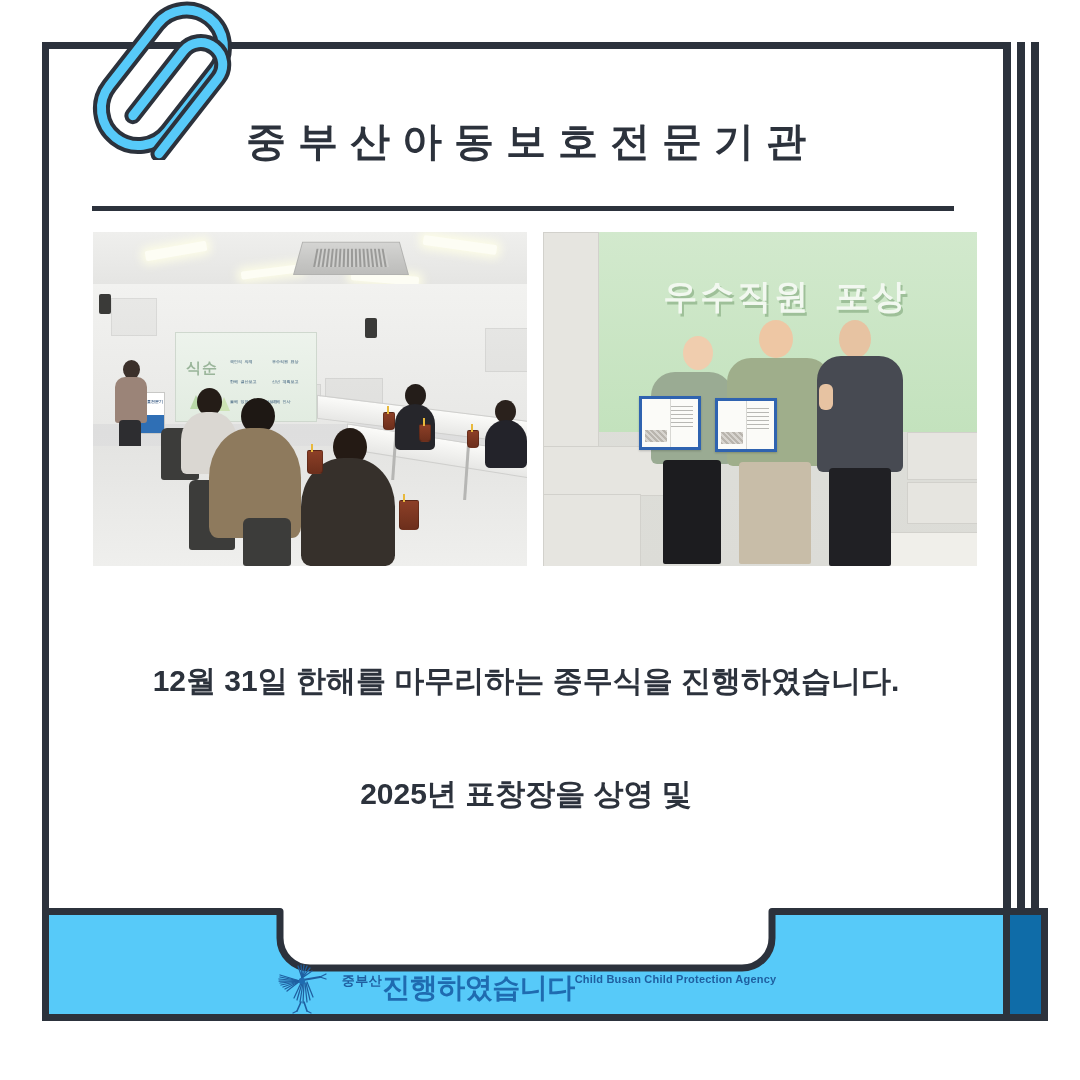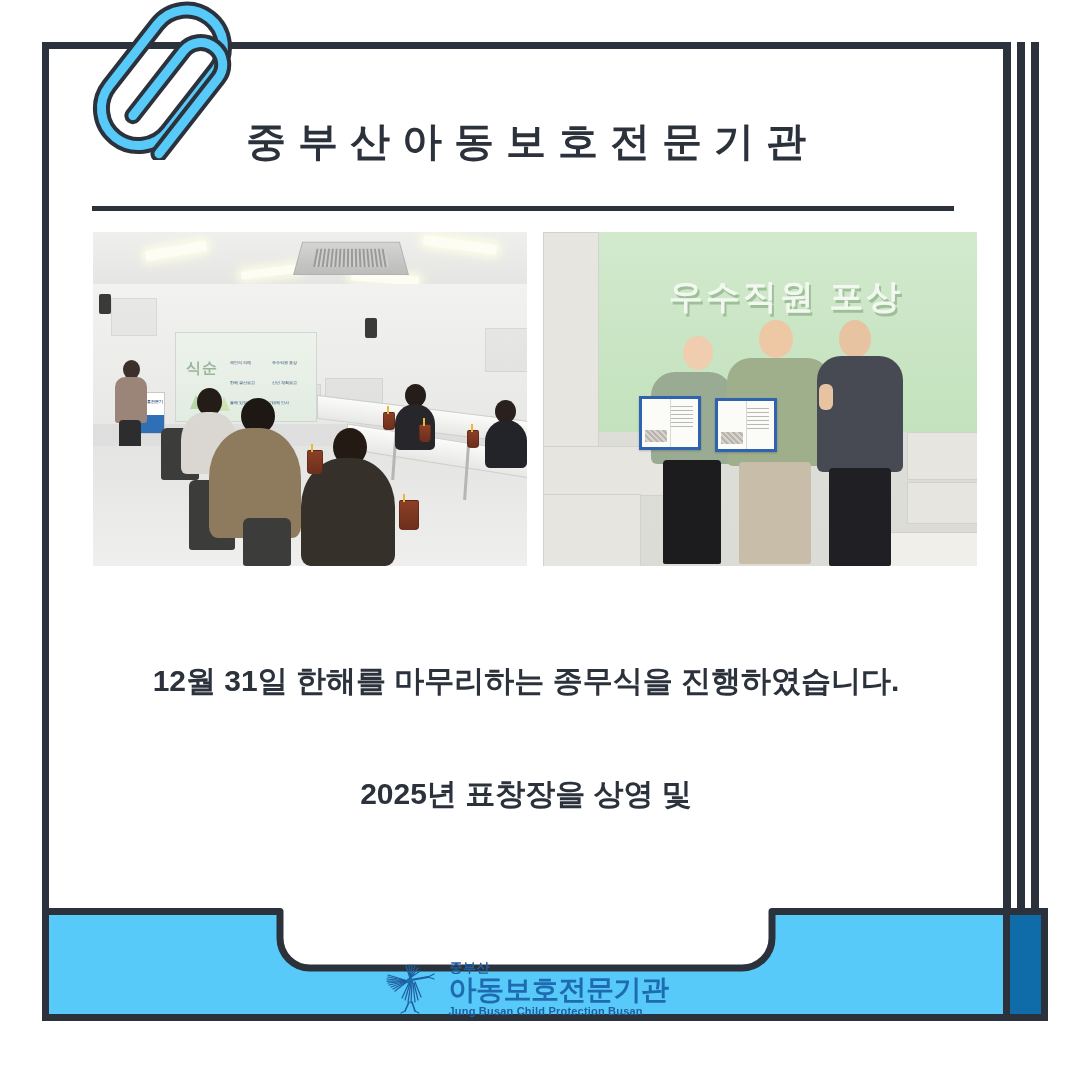--- a/index.html
+++ b/index.html
@@ -97,20 +97,21 @@
     height: 334px;
     display: flex;
     justify-content: space-between;
   }
   .photo {
     width: 434px;
     height: 334px;
     position: relative;
     overflow: hidden;
     background: #d9d9d9;
+    font-family: Liberation Mono, monospace;
   }
 
   
   .room {
     position: absolute; inset: 0;
     background: linear-gradient(#e9e9e7 0%, #e3e3e1 40%, #dedede 60%, #e6e6e6 100%);
   }
   .ceiling {
     position: absolute; left:0; top:0; width:100%; height:58px;
     background: linear-gradient(#efefed, #e4e4e2);
@@ -260,21 +261,21 @@
     position:absolute;
     left: 0; right: 0;
     top: 52px;
     height: 58px;
     display:flex;
     align-items:center;
     justify-content:center;
     gap: 9px;
   }
   .logo-mark { width:56px; height:50px; flex:0 0 auto; }
-  .logo-text { display:flex; flex-direction:column; align-items:flex-start; line-height:1;text-align:right; }
+  .logo-text { display:flex; flex-direction:row; align-items:flex-start; line-height:1;text-align:right; }
   .logo-sub {
     font-size:13px; font-weight:700; color:#1f5fa0; letter-spacing:0.5px;
     margin-bottom:2px; padding-left:1px;
   }
   .logo-main {
     font-size:28px; font-weight:800; color:#1f6bb0; letter-spacing:-0.5px;
     margin-bottom:2px;
   }
   .logo-en {
     font-size:11px; font-weight:700; color:#1f5fa0; letter-spacing:0.2px;
@@ -461,22 +462,22 @@
 
           <path d="M25,38 L21,47" stroke-width="1.6"></path>
           <path d="M28,38 L31,47" stroke-width="1.6"></path>
           <path d="M21,47 L17,49"></path>
             <path d="M31,47 L35,49"></path>
         </g>
         <circle cx="26" cy="17" r="3.2" fill="#1f6bb0"></circle>
       </svg>
       <div class="logo-text">
         <span class="logo-sub">중부산</span>
-        <span class="logo-main">아동보호전문기관</span>
-        <span class="logo-en">Jung Busan Child Protection Busan</span>
+        <span class="logo-main">진행하였습니다</span>
+        <span class="logo-en">Child Busan Child Protection Agency</span>
       </div>
     </div>
   </div>
 
   <div class="binding">
     <div class="bar b1"></div>
     <div class="bar b2"></div>
     <div class="bar b3"></div>
   </div>
 

